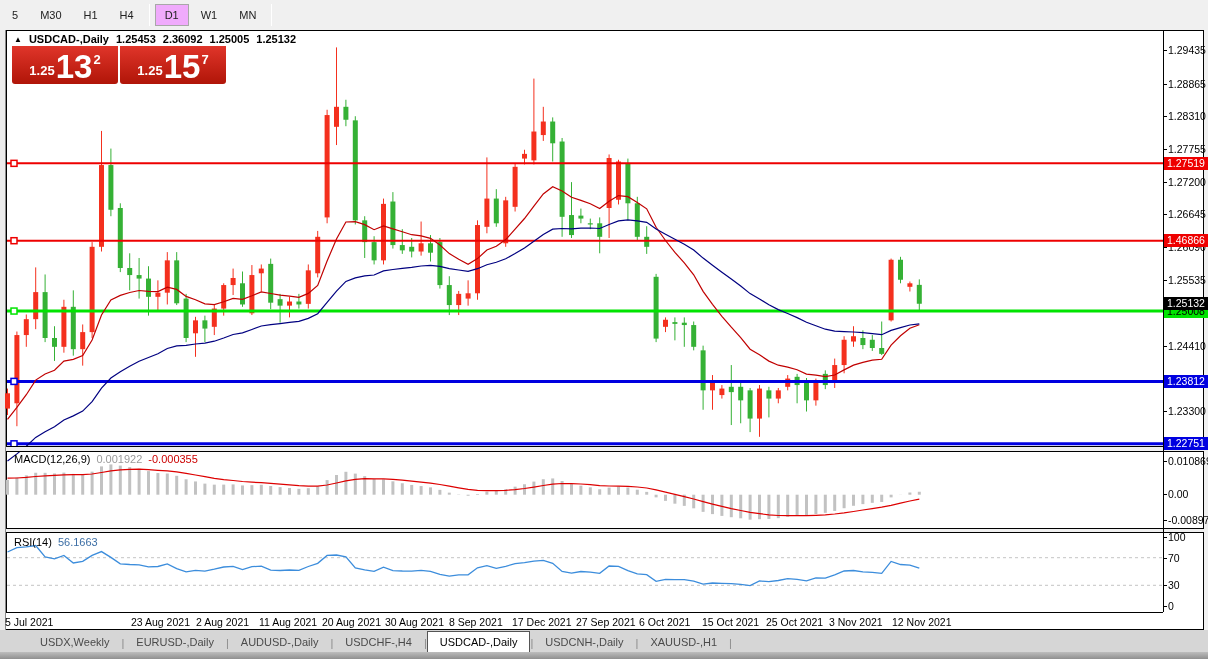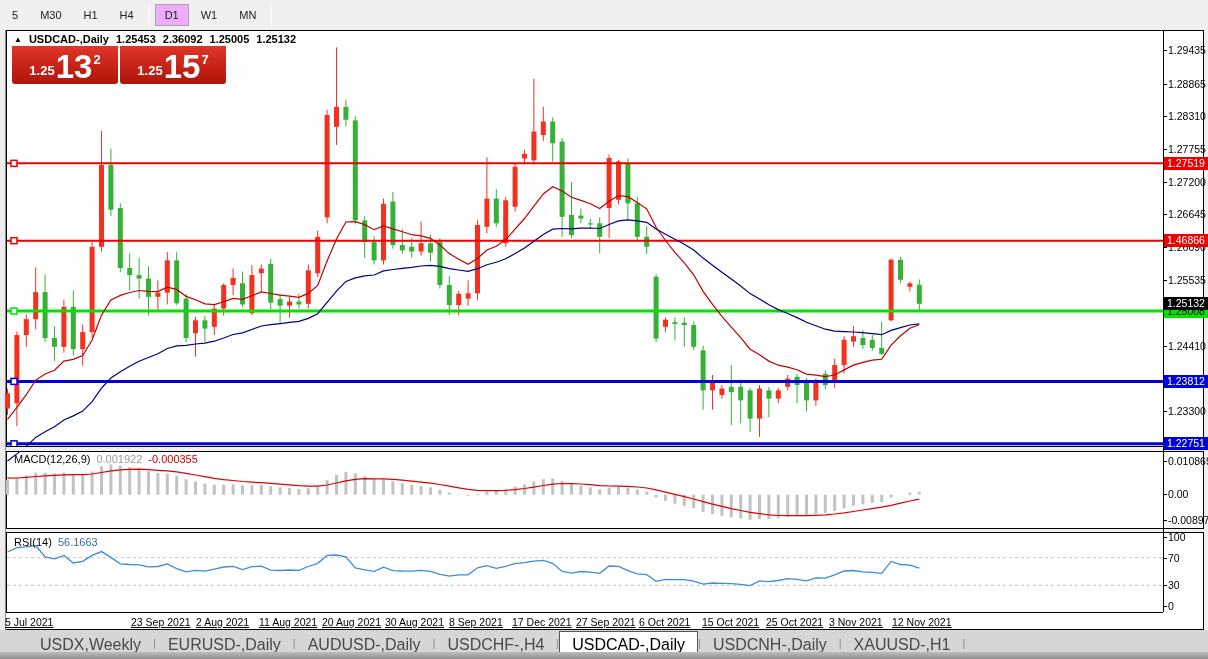--- a/index.html
+++ b/index.html
@@ -24,42 +24,42 @@
   svg{position:absolute;overflow:visible;}
   
   .ytick{position:absolute;left:1168px;width:40px;height:12px;line-height:12px;font-size:10.5px;color:#000;}
   .ytick::before{content:"";position:absolute;left:-5px;top:6px;width:4px;height:1px;background:#000;}
   .ylevel{position:absolute;left:1164px;width:44px;height:13px;line-height:13px;font-size:10.5px;
     text-align:left;padding-left:3px;}
   
   .ind-header{position:absolute;left:14px;font-size:11px;color:#000;display:flex;gap:6px;}
   
   .date-axis{position:absolute;left:6px;top:612px;width:1157px;height:17px;background:#fff;}
-  .dlabel{position:absolute;top:3px;font-size:10.5px;color:#000;white-space:nowrap;text-decoration:underline;}
+  .dlabel{position:absolute;top:3px;font-size:10.5px;color:#000;white-space:nowrap;}
   
   .trade-panel{position:absolute;left:12px;top:46px;width:214px;z-index:5;}
   .tp-row1{display:flex;height:27px;}
   .btn-sell,.btn-buy{width:76px;color:#fff;font-size:13px;display:flex;align-items:center;justify-content:center;
     background:linear-gradient(#e85048,#c21d12);border-bottom:1px solid #fff;}
   .btn-sell{border-radius:4px 0 0 0;}
   .btn-buy{border-radius:0 4px 0 0;}
   .spinner{flex:1;display:flex;border:1px solid #8a8a8a;background:#fff;}
   .spin-btn{width:16px;background:linear-gradient(#fdfdfd,#d8d8d8);border:1px solid #b0b0b0;
     color:#3a6ea5;font-size:7px;display:flex;align-items:center;justify-content:center;}
   .spin-val{flex:1;text-align:right;padding:5px 4px 0 0;font-size:13px;color:#000;background:#fff;}
   .tp-row2{display:flex;gap:2px;margin-top:0;}
   .price-box{width:118px;height:38px;background:linear-gradient(#e0352a,#b01508);color:#fff;
     display:flex;align-items:flex-end;justify-content:center;padding-bottom:3px;border-radius:0 0 3px 3px;}
   .pb-small{font-size:13px;font-weight:bold;margin:0 1px 3px 0;}
   .pb-big{font-size:33px;font-weight:bold;line-height:28px;}
   .pb-sup{font-size:13px;font-weight:bold;margin:0 0 14px 1px;}
   
   .tabs{position:absolute;left:0;top:630px;width:1208px;height:22px;background:#d6d6d6;
     display:flex;align-items:flex-end;padding-left:28px;}
-  .tab{padding:3px 12px;color:#4a4a4a;font-size:16px;height:19px;white-space:nowrap;}
+  .tab{padding:3px 12px;color:#4a4a4a;font-size:11px;height:19px;white-space:nowrap;}
   .tab.active{background:#fff;border:1px solid #555;border-bottom:none;color:#000;height:21px;padding-top:4px;}
   .tab-sep{color:#8a8a8a;padding:3px 0;}
   .bottom-strip{position:absolute;left:0;top:652px;width:1208px;height:7px;
     background:linear-gradient(#bdbdbd,#8f8f8f);}
 </style>
 </head>
 <body>
 
 <div class="screen">
 
@@ -454,21 +454,21 @@
       <div class="ytick" style="top: 530.5px;">100</div>
       <div class="ytick" style="top: 551.5px;">70</div>
       <div class="ytick" style="top: 578.5px;">30</div>
       <div class="ytick" style="top: 599.5px;">0</div>
     </div>
   <div class="axis-line"></div>
 
   <div class="date-axis" id="dateaxis" style="border-top:1px solid #000;">
       <div class="dlabel" style="left: -1px;">5 Jul 2021</div>
       <div class="dlabel" style="left: 62px; margin-top: 12px;">14 Jul 2021</div>
-      <div class="dlabel" style="left: 125px;">23 Sep 2021</div>
+      <div class="dlabel" style="left: 125px;">23 Aug 2021</div>
       <div class="dlabel" style="left: 190px;">2 Aug 2021</div>
       <div class="dlabel" style="left: 253px;">11 Aug 2021</div>
       <div class="dlabel" style="left: 316px;">20 Aug 2021</div>
       <div class="dlabel" style="left: 379px;">30 Aug 2021</div>
       <div class="dlabel" style="left: 443px;">8 Sep 2021</div>
       <div class="dlabel" style="left: 506px;">17 Dec 2021</div>
       <div class="dlabel" style="left: 570px;">27 Sep 2021</div>
       <div class="dlabel" style="left: 633px;">6 Oct 2021</div>
       <div class="dlabel" style="left: 696px;">15 Oct 2021</div>
       <div class="dlabel" style="left: 760px;">25 Oct 2021</div>

